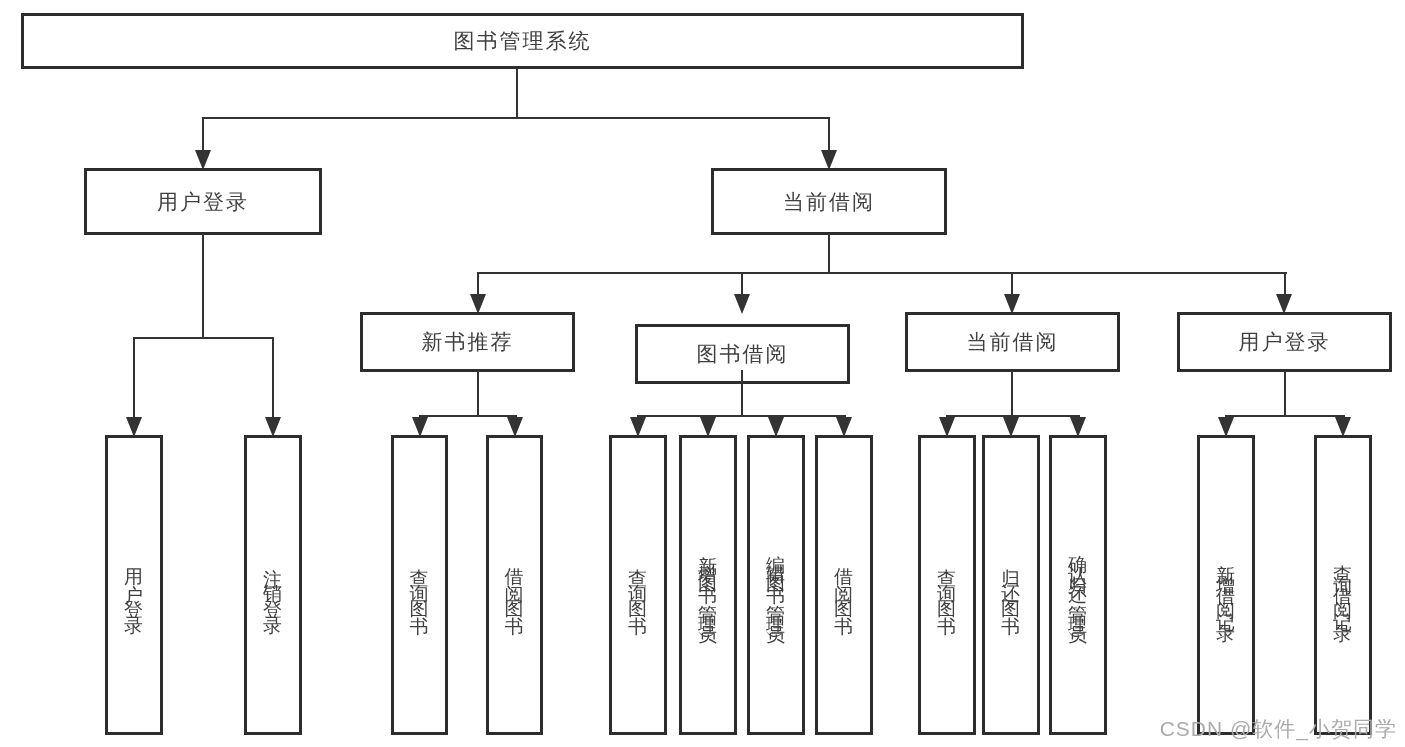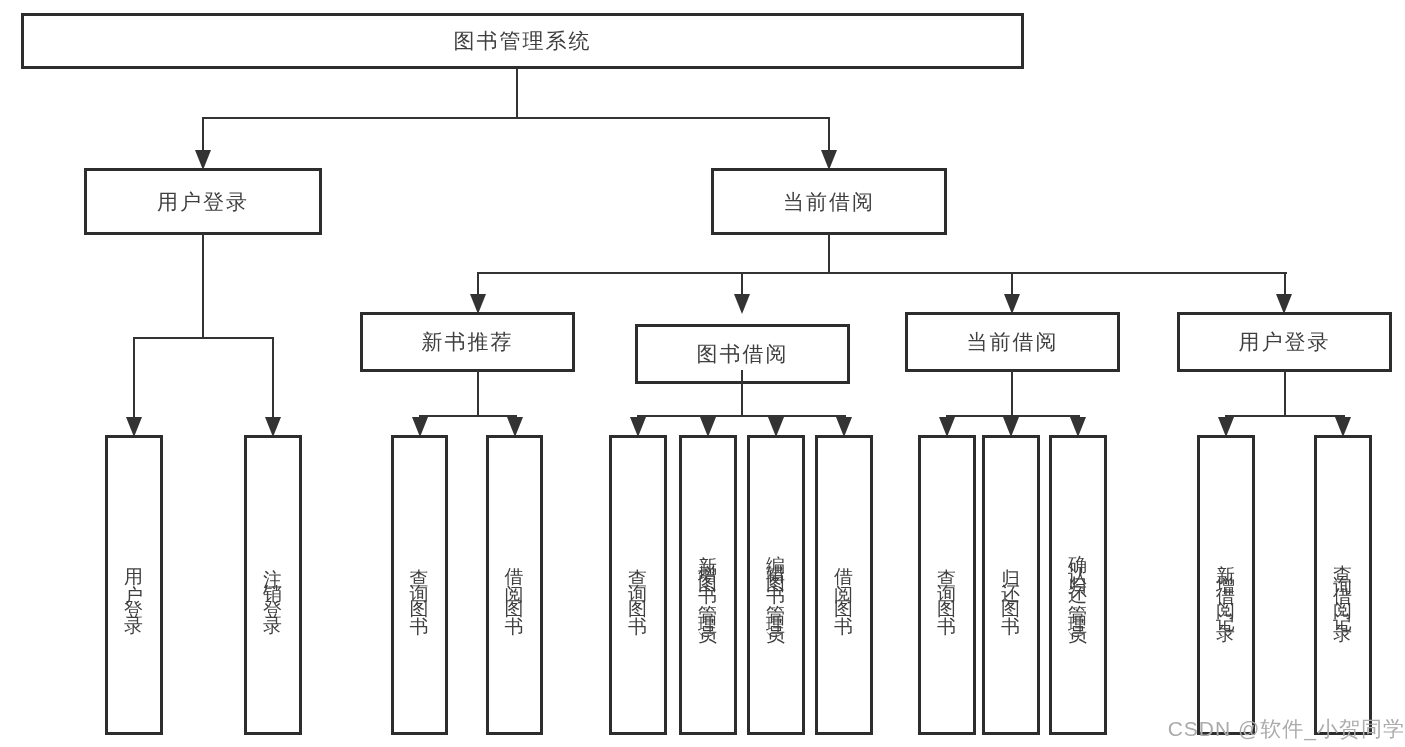--- a/index.html
+++ b/index.html
@@ -46,21 +46,21 @@
   .hline,.vline{position:absolute;background:var(--line);}
   .hline{height:2px;}
   .vline{width:2px;}
   .arrow{
     position:absolute;width:0;height:0;
     border-left:8px solid transparent;
     border-right:8px solid transparent;
     border-top:20px solid var(--line);
   }
   .watermark{
-    position:absolute;right:0;bottom:4px;
+    position:absolute;right:8px;bottom:4px;
     color:var(--watermark);
     font-size:21px;letter-spacing:1px;
     z-index:10;white-space:nowrap;
   }
 </style>
 </head>
 <body>
 
 <div id="canvas">
 

